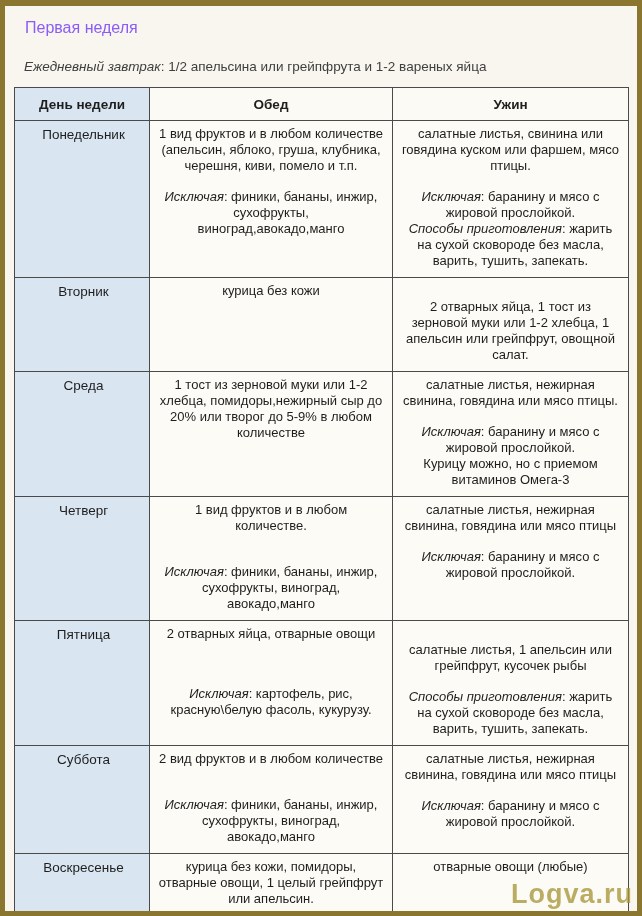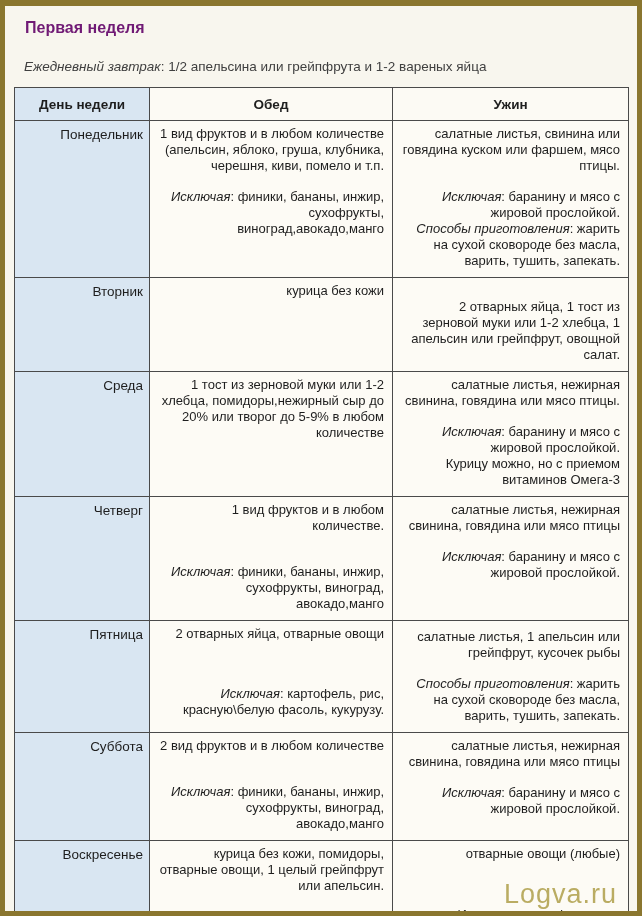--- a/index.html
+++ b/index.html
@@ -14,40 +14,40 @@
     box-sizing: border-box;
     border: 5px solid #8a762f;
     border-top-width: 6px;
     background: #f8f6ee;
     overflow: hidden;
     color: #1e1e1e;
   }
   .page-title {
     margin: 13px 0 0 20px;
     font-size: 16px;
-    font-weight: bold;
-    color: #701a75;
+    font-weight: normal;
+    color: #8b5cf6;
   }
   .breakfast-note {
     margin: 22px 0 13px 19px;
     font-size: 13.5px;
     color: #404040;
   }
   .breakfast-note .lead { font-style: italic; }
   table.diet-table {
     border-collapse: collapse;
     margin-left: 9px;
     width: 614px;
     table-layout: fixed;
     font-size: 13px;
   }
   .diet-table th, .diet-table td {
     border: 1px solid #4a4a4a;
     vertical-align: top;
-    text-align: right;
+    text-align: center;
   }
   .diet-table th {
     height: 28px;
     vertical-align: middle;
     text-align: center;
     font-size: 13.5px;
     font-weight: bold;
     background: #fcfaf4;
     padding: 2px 12px;
   }
@@ -62,24 +62,24 @@
   }
   td.content-cell {
     background: #fdfbf5;
     padding: 5px 8px 8px 8px;
     line-height: 16px;
   }
   .para { margin: 0; }
   .para em { font-style: italic; }
   .watermark {
     position: absolute;
-    right: 20px;
+    right: 4px;
     bottom: 1px;
     font-size: 27px;
-    font-weight: normal;
+    font-weight: bold;
     letter-spacing: 1px;
     color: rgba(166, 150, 56, 0.78);
     pointer-events: none;
   }
 </style>
 </head>
 <body>
 
 <div class="page-frame">
 
@@ -144,21 +144,21 @@
             <div class="para" style="margin-top: 15px;"><em>Исключая</em><span>: баранину и мясо с жировой прослойкой.</span></div>
           </td>
         </tr>
         <tr>
           <td class="day-cell">Пятница</td>
           <td class="content-cell">
             <div class="para" style="margin-top: 0px;"><span>2 отварных яйца, отварные овощи</span></div>
             <div class="para" style="margin-top: 44px;"><em>Исключая</em><span>: картофель, рис, красную\белую фасоль, кукурузу.</span></div>
           </td>
           <td class="content-cell">
-            <div class="para" style="margin-top: 3px;"><span>салатные листья, 1 апельсин или грейпфрут, кусочек рыбы</span></div>
+            <div class="para" style="margin-top: 16px;"><span>салатные листья, 1 апельсин или грейпфрут, кусочек рыбы</span></div>
             <div class="para" style="margin-top: 15px;"><em>Способы приготовления</em><span>: жарить на сухой сковороде без масла, варить, тушить, запекать.</span></div>
           </td>
         </tr>
         <tr>
           <td class="day-cell">Суббота</td>
           <td class="content-cell">
             <div class="para" style="margin-top: 0px;"><span>2 вид фруктов и в любом количестве</span></div>
             <div class="para" style="margin-top: 30px;"><em>Исключая</em><span>: финики, бананы, инжир, сухофрукты, виноград, авокадо,манго</span></div>
           </td>
           <td class="content-cell">

